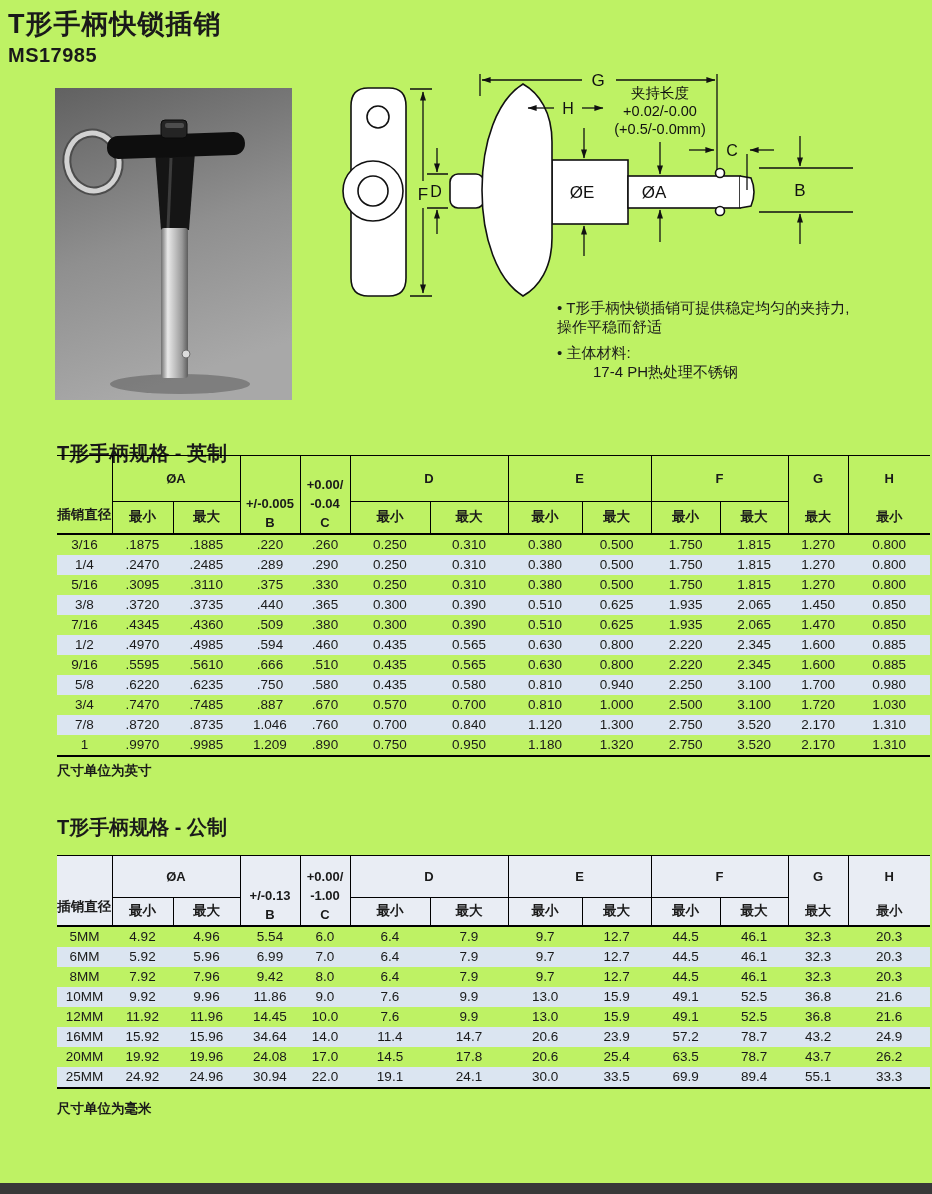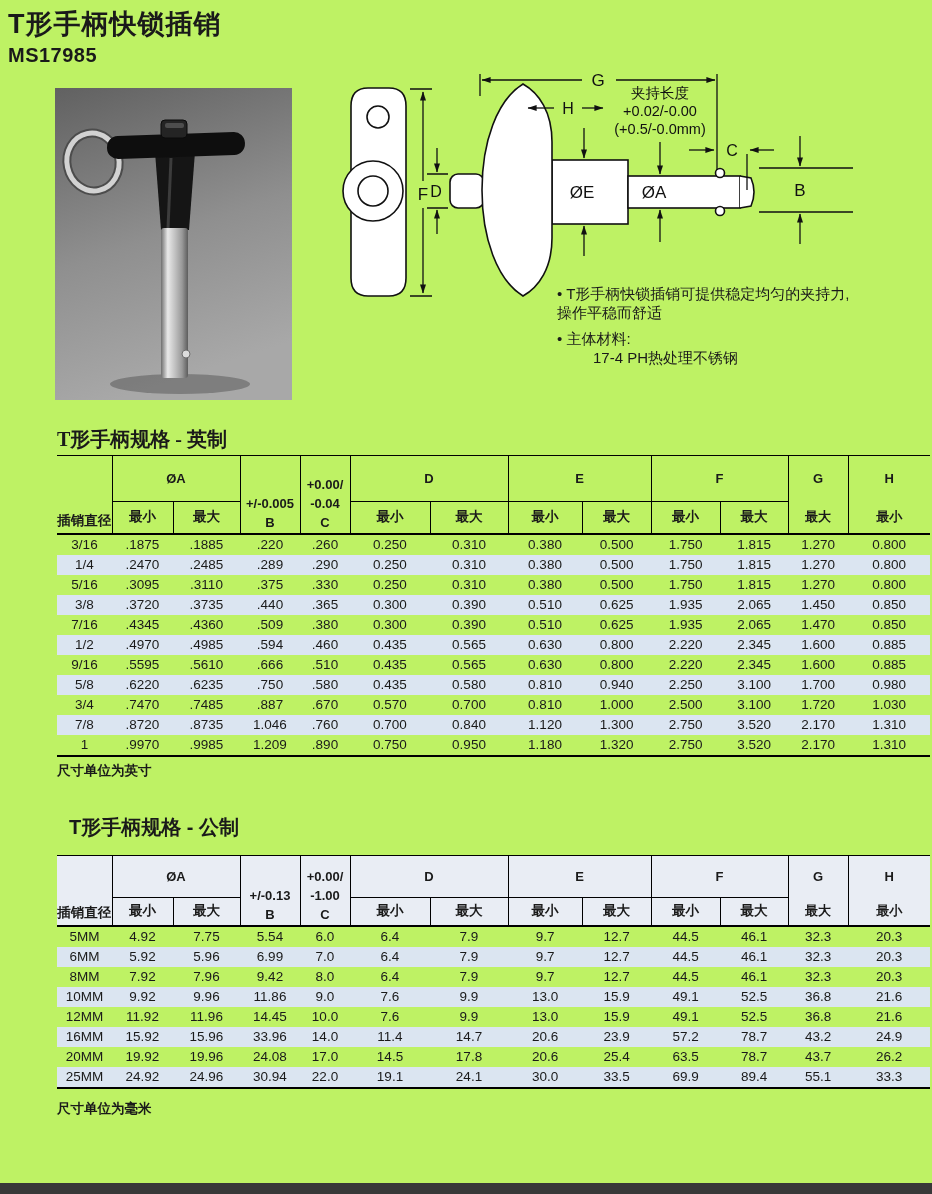--- a/index.html
+++ b/index.html
@@ -8,42 +8,42 @@
   .hdr-title{position:absolute;left:8px;top:6px;font-size:27px;font-weight:bold;letter-spacing:1px;}
   .part-no{position:absolute;left:8px;top:44px;font-size:20px;font-weight:bold;letter-spacing:.5px;}
   .photo{position:absolute;left:55px;top:88px;width:237px;height:312px;}
   .diagram{position:absolute;left:330px;top:70px;width:600px;height:330px;}
   .diagram text{font-family:"Liberation Sans","DejaVu Sans",sans-serif;fill:#111;stroke:none;}
   .diagram .dim{stroke:#111;stroke-width:1.3;fill:none;}
   .diagram .out{stroke:#111;stroke-width:1.6;fill:#fff;}
   .features{position:absolute;left:557px;top:284px;width:375px;}
   .feat{font-size:15px;line-height:19px;}
   .feat.bullet{margin-top:7px;}
-  .feat.bullet:first-child{margin-top:0;}
+  .feat.bullet:first-child{margin-top:14px;}
   .feat.ind{padding-left:36px;}
   .sec-h{position:absolute;left:57px;font-size:20px;font-weight:bold;}
-  .sec-h.imp{top:426px;font-family:Liberation Serif, serif;}
-  .sec-h.met{top:814px;margin-left:12px;}
+  .sec-h.imp{top:440px;}
+  .sec-h.met{top:814px;}
   .tbl{position:absolute;left:57px;}
   .tbl.imp{top:455px;}
   .tbl.met{top:855px;}
   .unit-note{position:absolute;left:57px;font-size:13.5px;font-weight:bold;}
   .unit-note.imp{top:762px;}
   .unit-note.met{top:1100px;text-align:right;}
   .footer-bar{position:absolute;left:0;top:1183px;width:932px;height:11px;background:#383838;}
 
   table.spec{border-collapse:collapse;table-layout:fixed;width:873px;
              border-top:1px solid #000;border-bottom:2px solid #000;}
   table.spec thead th{font-weight:bold;padding:0;vertical-align:middle;
              border-left:1px solid #000;border-bottom:2px solid #000;font-size:13px;}
   table.spec thead tr:first-child th:first-child,
   table.spec thead tr.subrow th.no-left{border-left:none;}
   table.spec thead th.grp{border-bottom:1px solid #000;}
   table.spec thead th.sub{font-size:13.5px;}
-  table.spec th.c-diam{vertical-align:bottom;padding-bottom:3px;font-size:13.5px;line-height:1.25;}
+  table.spec th.c-diam{vertical-align:bottom;padding-bottom:9px;font-size:13.5px;line-height:1.25;}
   table.spec th.c-tol{vertical-align:bottom;padding-bottom:0;line-height:1.45;}
   table.spec th.c-gh{vertical-align:top;}
   .gh-top,.gh-bot{display:flex;align-items:center;justify-content:center;}
   .t-imp thead tr.toprow{height:46px;} .t-imp thead tr.subrow{height:32px;}
   .t-imp .gh-top{height:45px;} .t-imp .gh-bot{height:31px;}
   .t-met thead tr.toprow{height:42px;} .t-met thead tr.subrow{height:28px;}
   .t-met .gh-top{height:41px;} .t-met .gh-bot{height:27px;}
   table.spec td{border:none;text-align:center;font-size:13.5px;line-height:16px;padding:2px 0;}
   table.spec tbody tr:nth-child(even){background:#dbe5f1;}
   .t-met thead th{background:#e9edf4;}
@@ -435,21 +435,21 @@
             <th class="sub">最小</th>
             <th class="sub">最大</th>
             <th class="sub">最小</th>
             <th class="sub">最大</th>
           </tr>
         </thead>
         <tbody>
           <tr>
             <td>5MM</td>
             <td>4.92</td>
-            <td>7.75</td>
+            <td>4.96</td>
             <td>5.54</td>
             <td>6.0</td>
             <td>6.4</td>
             <td>7.9</td>
             <td>9.7</td>
             <td>12.7</td>
             <td>44.5</td>
             <td>46.1</td>
             <td>32.3</td>
             <td>20.3</td>
@@ -511,21 +511,21 @@
             <td>15.9</td>
             <td>49.1</td>
             <td>52.5</td>
             <td>36.8</td>
             <td>21.6</td>
           </tr>
           <tr>
             <td>16MM</td>
             <td>15.92</td>
             <td>15.96</td>
-            <td>33.96</td>
+            <td>34.64</td>
             <td>14.0</td>
             <td>11.4</td>
             <td>14.7</td>
             <td>20.6</td>
             <td>23.9</td>
             <td>57.2</td>
             <td>78.7</td>
             <td>43.2</td>
             <td>24.9</td>
           </tr>

